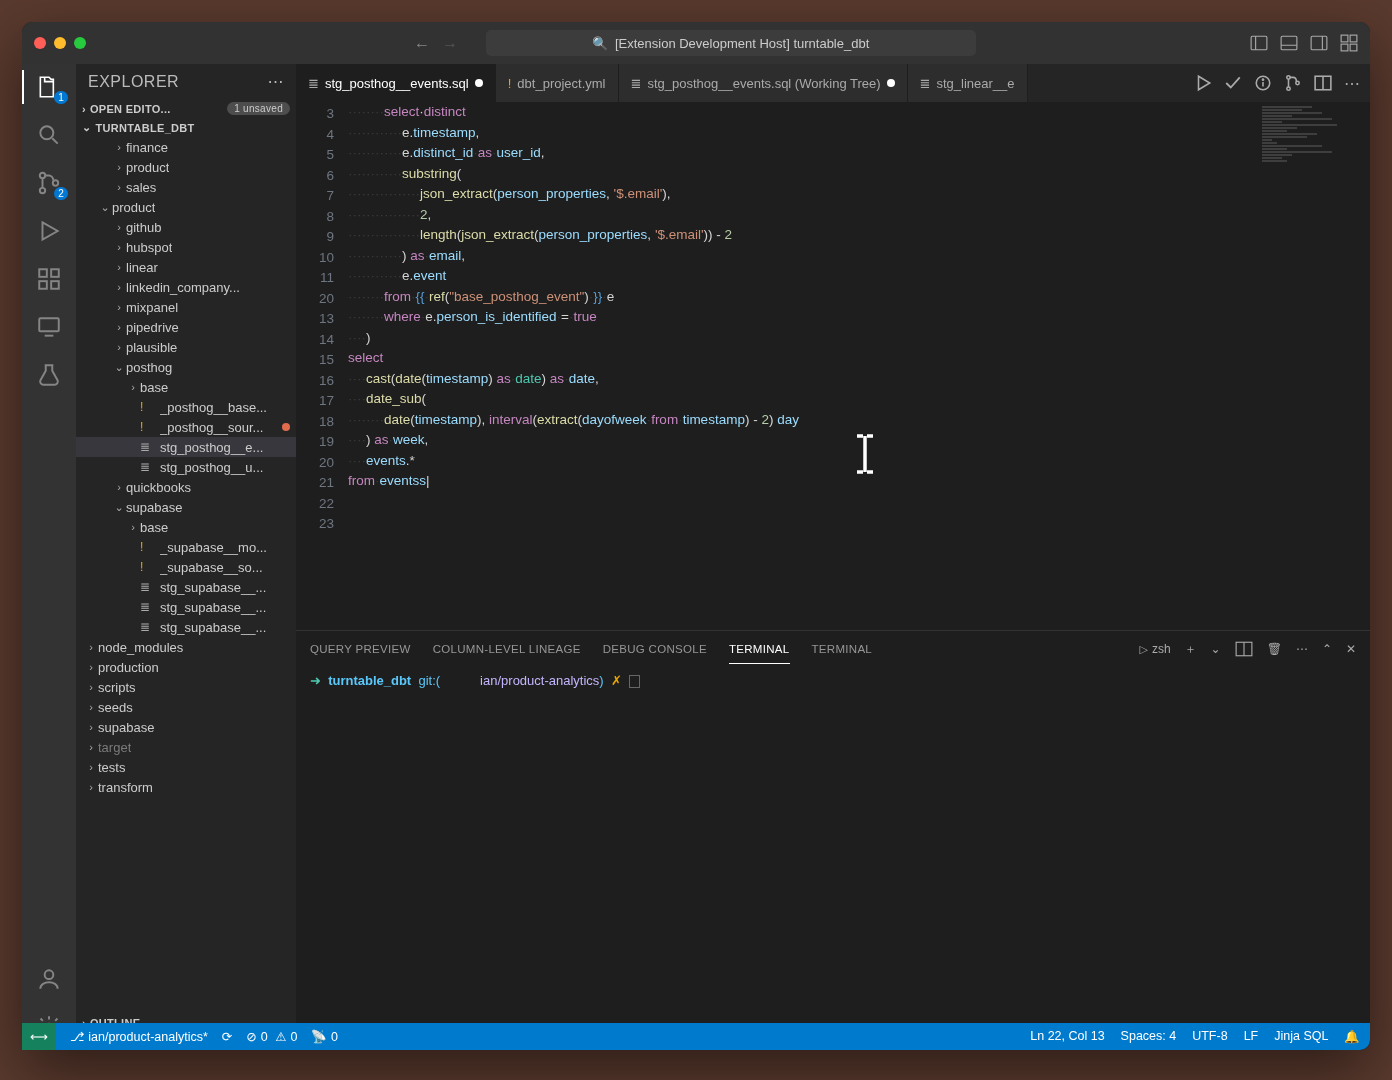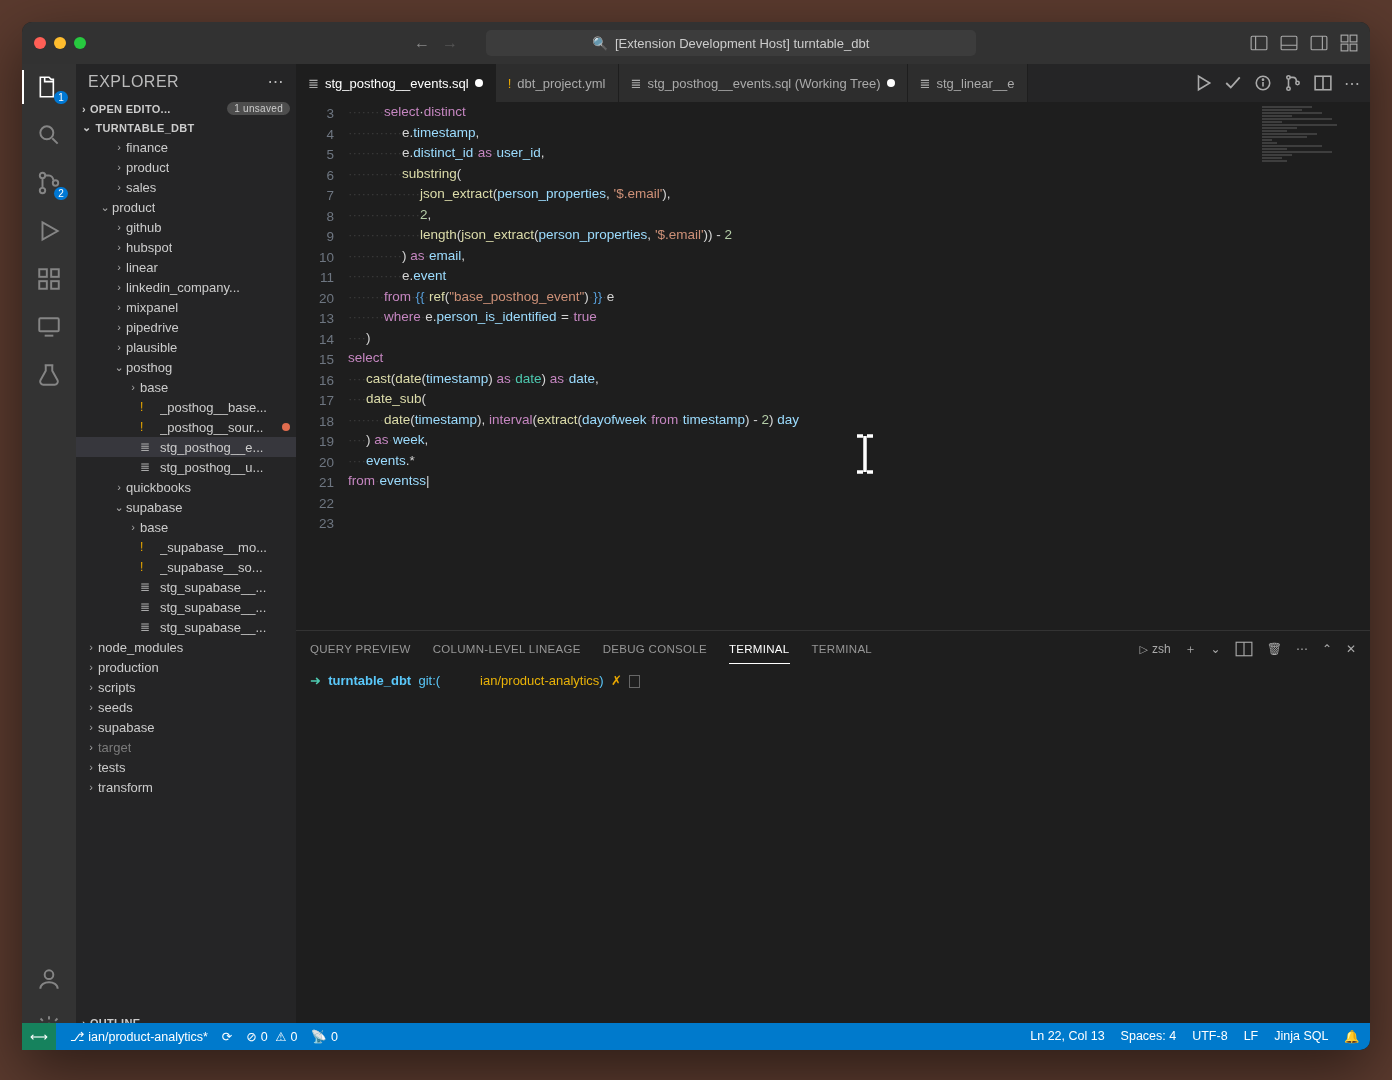--- a/index.html
+++ b/index.html
@@ -60,21 +60,21 @@
 .cursor-icon { position: absolute; left: 555px; top: 330px; width: 28px; height: 44px; pointer-events:none; }
 .panel { height: 420px; background: #1e1e1e; border-top: 1px solid #333; display: flex; flex-direction: column; }
 .panel-tabs { height: 36px; display: flex; align-items: center; padding: 0 14px; gap: 22px; font-size: 11.5px; color: #969696; }
 .panel-tab { cursor: pointer; padding: 8px 0; letter-spacing: 0.3px; }
 .panel-tab.active { color: #fff; border-bottom: 1px solid #fff; }
 .panel-tabs .right { margin-left: auto; display: flex; gap: 14px; align-items: center; color: #aaa; font-size: 12px; }
 .terminal { flex: 1; padding: 6px 14px; font-family: 'SF Mono', Menlo, monospace; font-size: 13px; color: #ccc; }
 .term-prompt .arrow { color: #4ec9b0; }
 .term-prompt .dir { color: #5ac8fa; font-weight: 600; }
 .term-prompt .git { color: #5ac8fa; }
-.term-prompt .branch { color: #eab308; padding-left: 40px; }
+.term-prompt .branch { color: #c4b5fd; padding-left: 40px; }
 .term-prompt .x { color: #e9a700; }
 .status-bar { position: absolute; left: 22px; right: 22px; bottom: 30px; height: 27px; background: #007acc; border-radius: 0 0 10px 10px; display: flex; align-items: center; padding: 0 10px; font-size: 12.5px; color: #fff; gap: 14px; }
 .status-bar .right { margin-left: auto; display: flex; gap: 16px; align-items: flex-start; }
 .sb-item { display: flex; align-items: center; gap: 4px; }
 svg { width: 100%; height: 100%; }
 </style>
 </head>
 <body>
 
 <div class="window">

